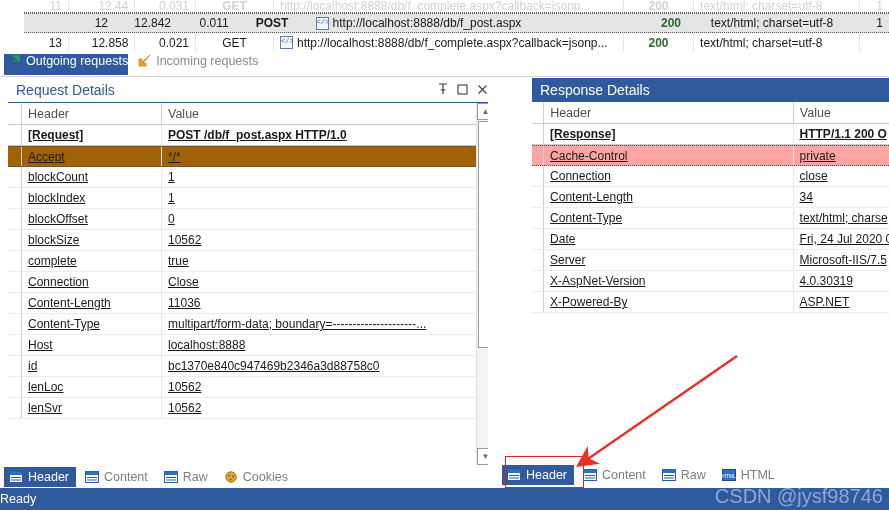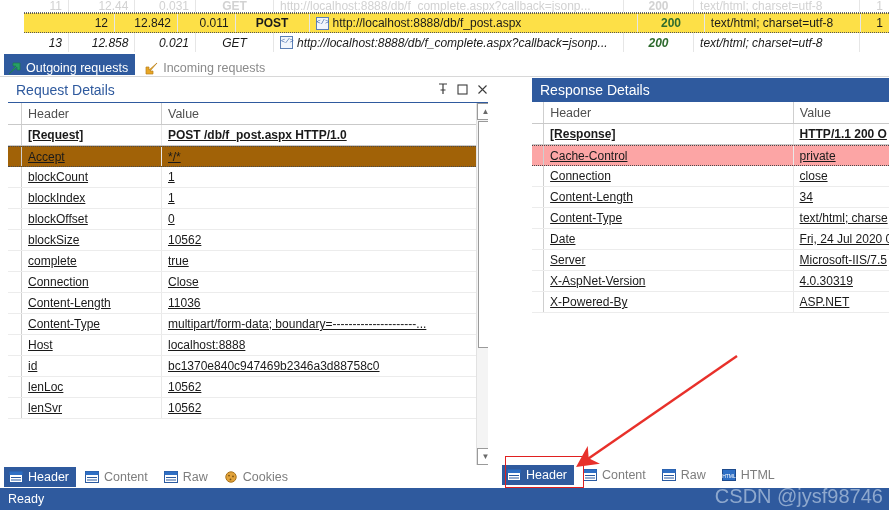--- a/index.html
+++ b/index.html
@@ -8,42 +8,42 @@
     font-family:"Liberation Sans","DejaVu Sans",sans-serif;
     font-size:12px;color:#1a1a1a;background:#ffffff;
     -webkit-font-smoothing:antialiased;
   }
   #app{position:relative;width:889px;height:510px;}
 
   
   .grid{position:absolute;left:0;top:0;width:889px;height:52px;background:#fff;overflow:hidden;}
   .grow{display:flex;align-items:center;height:20px;box-sizing:border-box;position:relative;margin-left:24px;}
   .grow.partial{height:13px;border-bottom:1px dotted #6b6b6b;color:#cfcfcf;}
-  .grow.sel{border-top:1px dotted #555;border-bottom:1px dotted #555;background:#fde047;padding-left:48px;}
-  .grow.plain{border-bottom:1px solid #e3e3e3;font-style:italic;}
+  .grow.sel{border-top:1px dotted #555;border-bottom:1px dotted #555;background:#e5e5e5;padding-left:48px;}
+  .grow.plain{border-bottom:1px solid #e3e3e3;}
   .gc{box-sizing:border-box;padding:0 6px;white-space:nowrap;overflow:hidden;
       border-right:1px solid #e6e6e6;height:100%;display:flex;align-items:center;}
   .c-id{width:46px;justify-content:flex-end;}
   .c-t1{width:68px;justify-content:flex-end;}
   .c-t2{width:62px;justify-content:flex-end;}
   .c-meth{width:80px;justify-content:center;font-weight:bold;}
   .c-meth.get{font-weight:normal;}
   .c-url{width:360px;}
   .c-code{width:72px;justify-content:center;font-weight:bold;color:#2e6b2e;}
   .c-ctype{width:170px;}
   .c-last{width:30px;justify-content:flex-end;border-right:none;}
   .urlicon{display:inline-block;width:11px;height:11px;margin-right:4px;flex:0 0 auto;
      border:1px solid #5b7fb5;background:#f2f6fc;color:#3a64a8;font-size:7px;line-height:9px;
      text-align:center;font-family:"Liberation Mono","DejaVu Sans Mono",monospace;}
   .ghost{color:#d2d2d2;}
 
   
   .dirbar{position:absolute;left:0;top:52px;width:889px;height:25px;background:#fff;
           border-bottom:1px solid #d8d8d8;display:flex;align-items:center;padding-left:4px;box-sizing:border-box;}
-  .dtab{display:flex;align-items:flex-end;height:21px;padding:0 7px 0 4px;margin-right:6px;font-size:12.5px;}
+  .dtab{display:flex;align-items:flex-start;height:21px;padding:0 0 0 4px;margin-right:6px;font-size:12.5px;}
   .dtab.active{background:#2f5a9e;color:#fff;}
   .dtab.inactive{color:#8a8a8a;}
   .arrowicon{width:13px;height:13px;margin-right:5px;position:relative;flex:0 0 auto;}
   .arrowicon svg{display:block;}
 
   
   .panel{position:absolute;top:78px;background:#fff;box-sizing:border-box;}
   .panel-left{left:8px;width:487px;height:410px;border-right:1px solid #c8c8c8;}
   .panel-right{left:488px;width:401px;height:410px;padding-left:44px;}
 
@@ -95,21 +95,21 @@
   .ticon svg{display:block;}
 
   
   .hlbox{position:absolute;left:505px;top:456px;width:79px;height:32px;border:1.5px solid #e02020;box-sizing:border-box;}
 
   
   .anno{position:absolute;left:0;top:0;width:889px;height:510px;pointer-events:none;}
 
   
   .status{position:absolute;left:0;bottom:0;width:889px;height:22px;background:#2f5a9e;color:#fff;
-          display:flex;align-items:center;padding-left:8px;box-sizing:border-box;font-size:12.5px;}
+          display:flex;align-items:center;padding-left:0;box-sizing:border-box;font-size:12.5px;}
   .watermark{position:absolute;right:6px;bottom:2px;color:#9fb6d6;font-size:20px;opacity:.85;}
   .sep{position:absolute;left:0;top:488px;width:889px;height:1px;background:#d0d0d0;}
 </style>
 </head>
 <body>
 
 <div id="app">
 
   <div class="grid">
 

